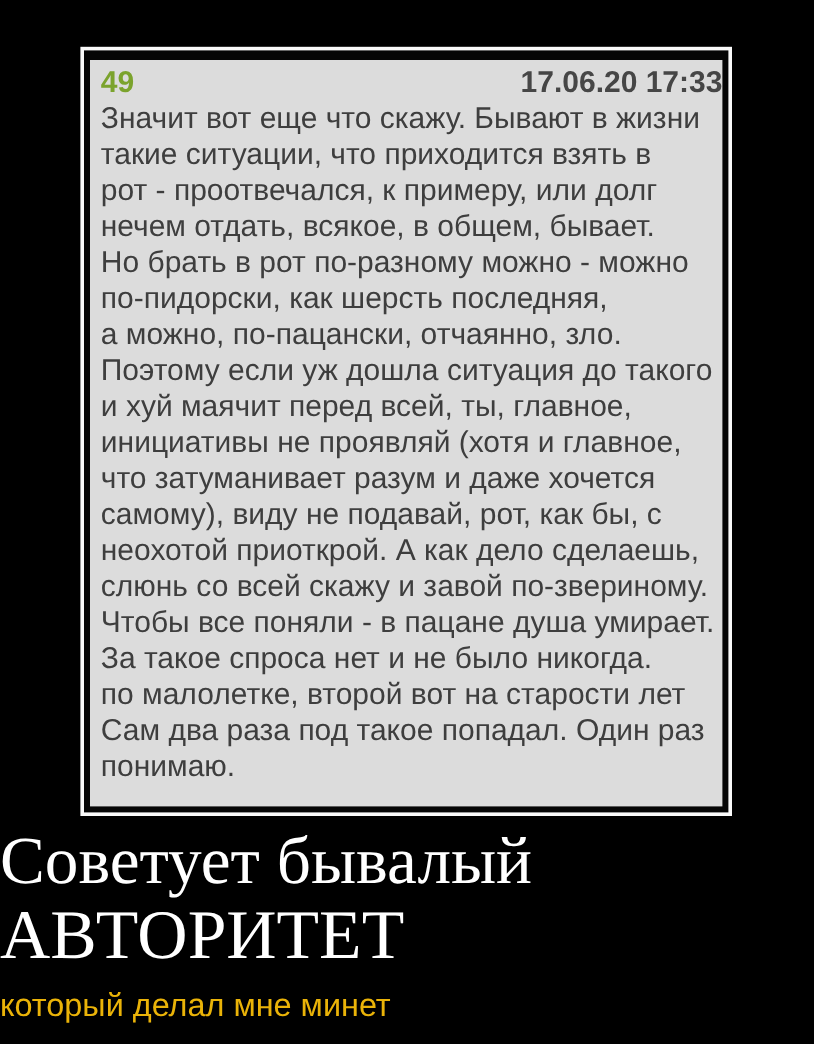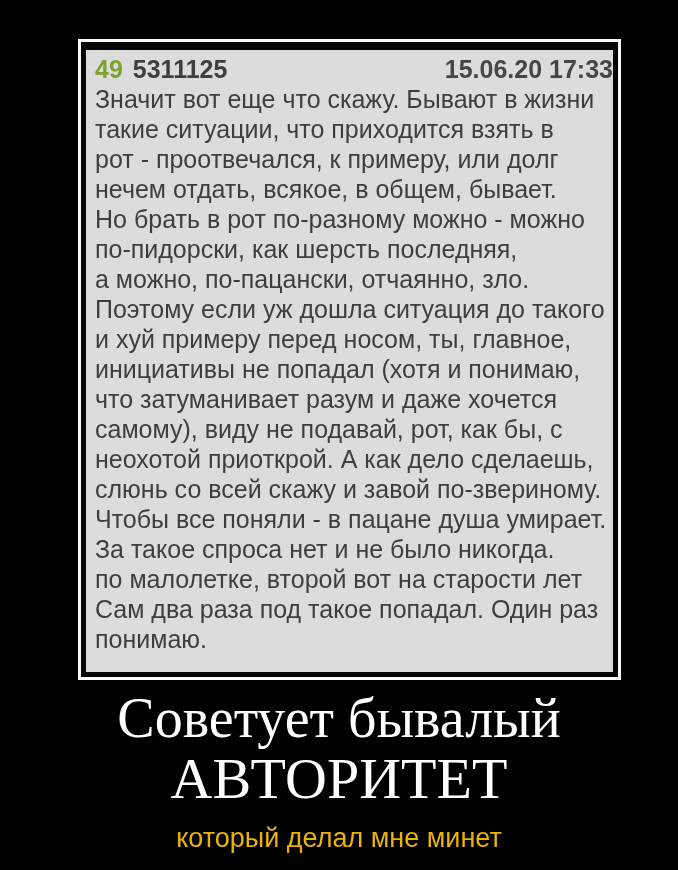--- a/index.html
+++ b/index.html
@@ -9,21 +9,21 @@
   }
   body {
     width: 678px;
     height: 870px;
     position: relative;
     overflow: hidden;
     font-family: "Liberation Sans", "DejaVu Sans", sans-serif;
   }
   .frame {
     position: absolute;
-    left: 78px;
+    left: 67px;
     top: 39px;
     width: 527px;
     height: 622px;
     border: 3px solid #fafafa;
     background: #050505;
     padding: 8px 5px 5px 5px;
   }
   .post {
     width: 100%;
     height: 100%;
@@ -54,21 +54,21 @@
     white-space: nowrap;
   }
   .post-body .post-line {
     white-space: nowrap;
   }
   .caption {
     position: absolute;
     left: 0;
     right: 0;
     top: 688px;
-    text-align: center;
+    text-align: left;
     color: #ffffff;
     font-family: "Liberation Serif", "DejaVu Serif", serif;
   }
   .caption-line1 {
     font-size: 56px;
     line-height: 60px;
   }
   .caption-line2 {
     font-size: 58px;
     line-height: 62px;
@@ -81,34 +81,33 @@
     color: #eab308;
   }
 </style>
 </head>
 <body>
 
 <div class="frame">
   <div class="post">
     <div class="post-header">
       <span class="post-count">49</span>
-      <span class="post-id">5311125</span>
-      <span class="post-datetime">15.06.20 17:33</span>
+      <span class="post-datetime">17.06.20 17:33</span>
     </div>
     <div class="post-body">
         <div class="post-line">Значит вот еще что скажу. Бывают в жизни</div>
         <div class="post-line">такие ситуации, что приходится взять в</div>
         <div class="post-line">рот - проотвечался, к примеру, или долг</div>
         <div class="post-line">нечем отдать, всякое, в общем, бывает.</div>
         <div class="post-line">Но брать в рот по-разному можно - можно</div>
         <div class="post-line">по-пидорски, как шерсть последняя,</div>
         <div class="post-line">а можно, по-пацански, отчаянно, зло.</div>
         <div class="post-line">Поэтому если уж дошла ситуация до такого</div>
-        <div class="post-line">и хуй примеру перед носом, ты, главное,</div>
-        <div class="post-line">инициативы не попадал (хотя и понимаю,</div>
+        <div class="post-line">и хуй маячит перед всей, ты, главное,</div>
+        <div class="post-line">инициативы не проявляй (хотя и главное,</div>
         <div class="post-line">что затуманивает разум и даже хочется</div>
         <div class="post-line">самому), виду не подавай, рот, как бы, с</div>
         <div class="post-line">неохотой приоткрой. А как дело сделаешь,</div>
         <div class="post-line">слюнь со всей скажу и завой по-звериному.</div>
         <div class="post-line">Чтобы все поняли - в пацане душа умирает.</div>
         <div class="post-line">За такое спроса нет и не было никогда.</div>
         <div class="post-line">по малолетке, второй вот на старости лет</div>
         <div class="post-line">Сам два раза под такое попадал. Один раз</div>
         <div class="post-line">понимаю.</div>
       </div>

